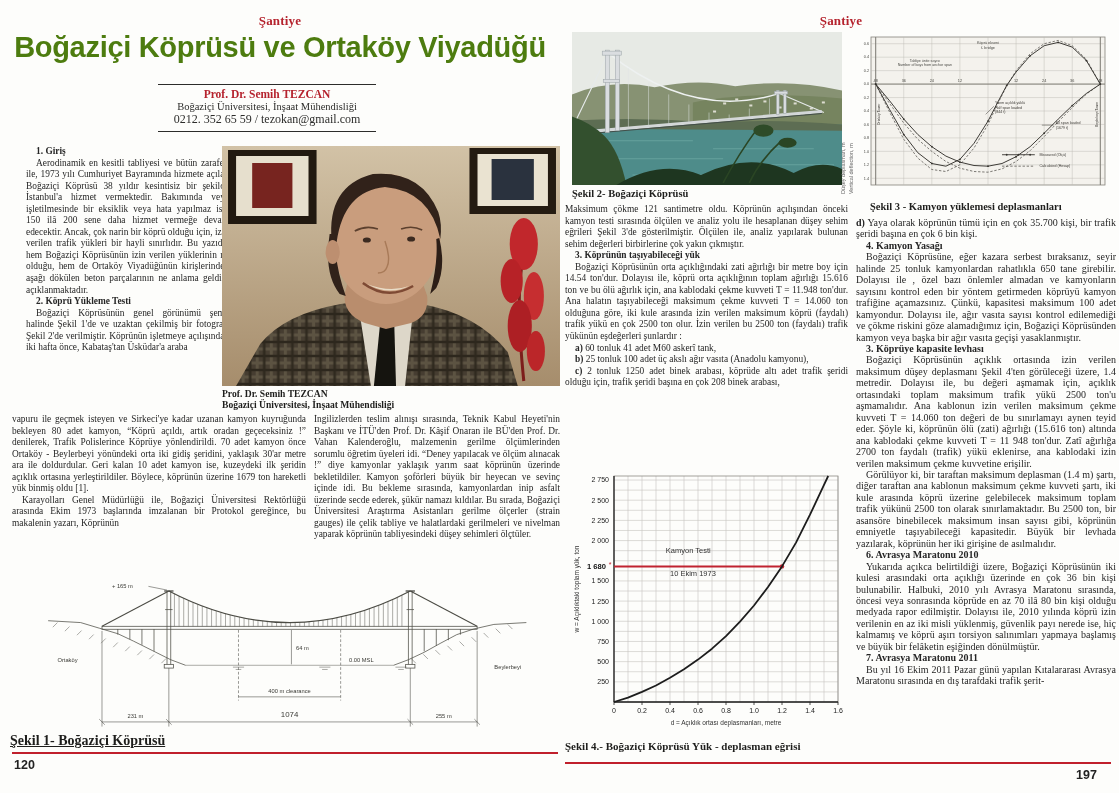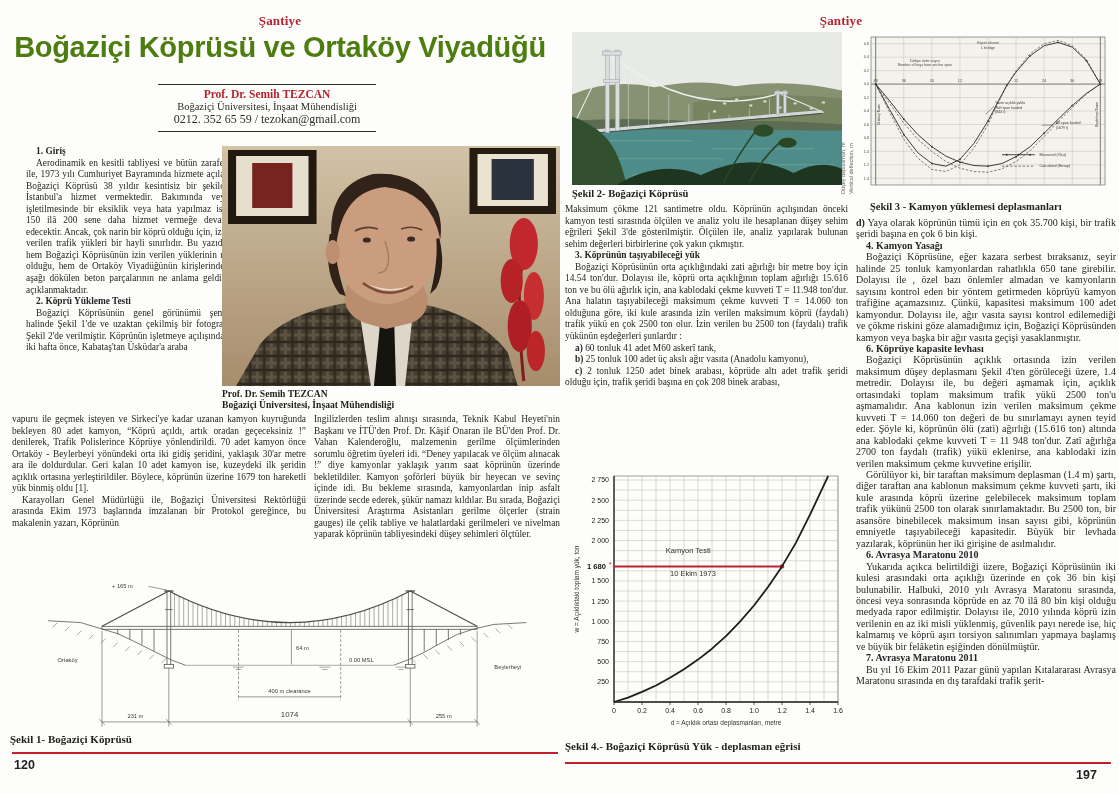--- a/index.html
+++ b/index.html
@@ -254,21 +254,21 @@
           <text x="515" y="98" text-anchor="middle">Beylerbeyi</text>
           <text x="287" y="77">64 m</text>
           <text x="344" y="90">0.00 MSL</text>
           <text x="280" y="124" text-anchor="middle">400 m clearance</text>
           <text x="114" y="151" text-anchor="middle">231 m</text>
           <text x="280" y="150" text-anchor="middle" font-size="8.5">1074</text>
           <text x="446" y="151" text-anchor="middle">255 m</text>
         </g>
       </svg>
   </div>
-  <div class="abs figcap" style="top:733px;left:10px;width:548px;font-size:11px;">Şekil 1- Boğaziçi Köprüsü</div>
+  <div class="abs figcap" style="top:733px;left:10px;width:548px;font-size:14px;text-decoration:underline;">Şekil 1- Boğaziçi Köprüsü</div>
 
   <div class="abs redline" style="top:752px;left:12px;width:546px;"></div>
   <div class="abs pgnum" style="top:758px;left:14px;">120</div>
 
   <div class="abs hdr" style="top:12px;left:574px;width:534px;">
     <div class="rule"></div>
     <span class="word">Şantiye</span>
     <div class="rule short"></div>
   </div>
 
@@ -526,21 +526,21 @@
           <text x="183.48" y="137.46363636363634">Calculated (Hesap)</text>
         </g>
       </svg>
   </div>
   <div class="abs figcap" style="top:201px;left:856px;width:258px;font-size:10.5px;text-align:left;padding-left:14px;">Şekil 3 - Kamyon yüklemesi deplasmanları</div>
 
   <div class="abs txt" id="rp-col2" style="top:217px;left:856px;width:260px;height:543px;">
       <p class="para noind"><b>d)</b> Yaya olarak köprünün tümü için en çok 35.700 kişi, bir trafik şeridi başına en çok 6 bin kişi.</p>
       <p class="h">4. Kamyon Yasağı</p>
       <p class="para">Boğaziçi Köprüsüne, eğer kazara serbest bıraksanız, seyir halinde 25 tonluk kamyonlardan rahatlıkla 650 tane girebilir. Dolayısı ile , özel bazı önlemler almadan ve kamyonların sayısını kontrol eden bir yöntem getirmeden köprüyü kamyon trafiğine açamazsınız. Çünkü, kapasitesi maksimum 100 adet kamyondur. Dolayısı ile, ağır vasıta sayısı kontrol edilemediği ve çökme riskini göze alamadığımız için, Boğaziçi Köprüsünden kamyon veya başka bir ağır vasıta geçişi yasaklanmıştır.</p>
-      <p class="h">6. Köprüye kapasite levhası</p>
+      <p class="h">3. Köprüye kapasite levhası</p>
       <p class="para">Boğaziçi Köprüsünün açıklık ortasında izin verilen maksimum düşey deplasmanı Şekil 4'ten görüleceği üzere, 1.4 metredir. Dolayısı ile, bu değeri aşmamak için, açıklık ortasındaki toplam maksimum trafik yükü 2500 ton'u aşmamalıdır. Ana kablonun izin verilen maksimum çekme kuvveti T = 14.060 ton değeri de bu sınırlamayı aynen teyid eder. Şöyle ki, köprünün ölü (zati) ağırlığı (15.616 ton) altında ana kablodaki çekme kuvveti T = 11 948 ton'dur. Zatî ağırlığa 2700 ton faydalı (trafik) yükü eklenirse, ana kablodaki izin verilen maksimum çekme kuvvetine erişilir.</p>
       <p class="para">Görülüyor ki, bir taraftan maksimum deplasman (1.4 m) şartı, diğer taraftan ana kablonun maksimum çekme kuvveti şartı, iki kule arasında köprü üzerine gelebilecek maksimum toplam trafik yükünü 2500 ton olarak sınırlamaktadır. Bu 2500 ton, bir asansöre binebilecek maksimum insan sayısı gibi, köprünün emniyetle taşıyabileceği kapasitedir. Büyük bir levhada yazılarak, köprünün her iki girişine de asılmalıdır.</p>
       <p class="h">6. Avrasya Maratonu 2010</p>
       <p class="para">Yukarıda açıkca belirtildiği üzere, Boğaziçi Köprüsünün iki kulesi arasındaki orta açıklığı üzerinde en çok 36 bin kişi bulunabilir. Halbuki, 2010 yılı Avrasya Maratonu sırasında,  öncesi veya sonrasında köprüde en az 70 ilâ 80 bin kişi olduğu medyada rapor edilmiştir.  Dolayısı ile, 2010 yılında köprü izin verilenin en az iki misli yüklenmiş, güvenlik payı nerede ise, hiç kalmamış ve köprü aşırı torsiyon salınımları yapmaya başlamış ve büyük bir felâketin eşiğinden dönülmüştür.</p>
       <p class="h">7. Avrasya Maratonu 2011</p>
       <p class="para">Bu yıl 16 Ekim 2011 Pazar günü yapılan Kıtalararası Avrasya Maratonu sırasında en dış tarafdaki trafik şerit-</p>
     </div>
 
   <div class="abs redline" style="top:762px;left:565px;width:546px;"></div>
   <div class="abs pgnum" style="top:768px;left:1076px;">197</div>

